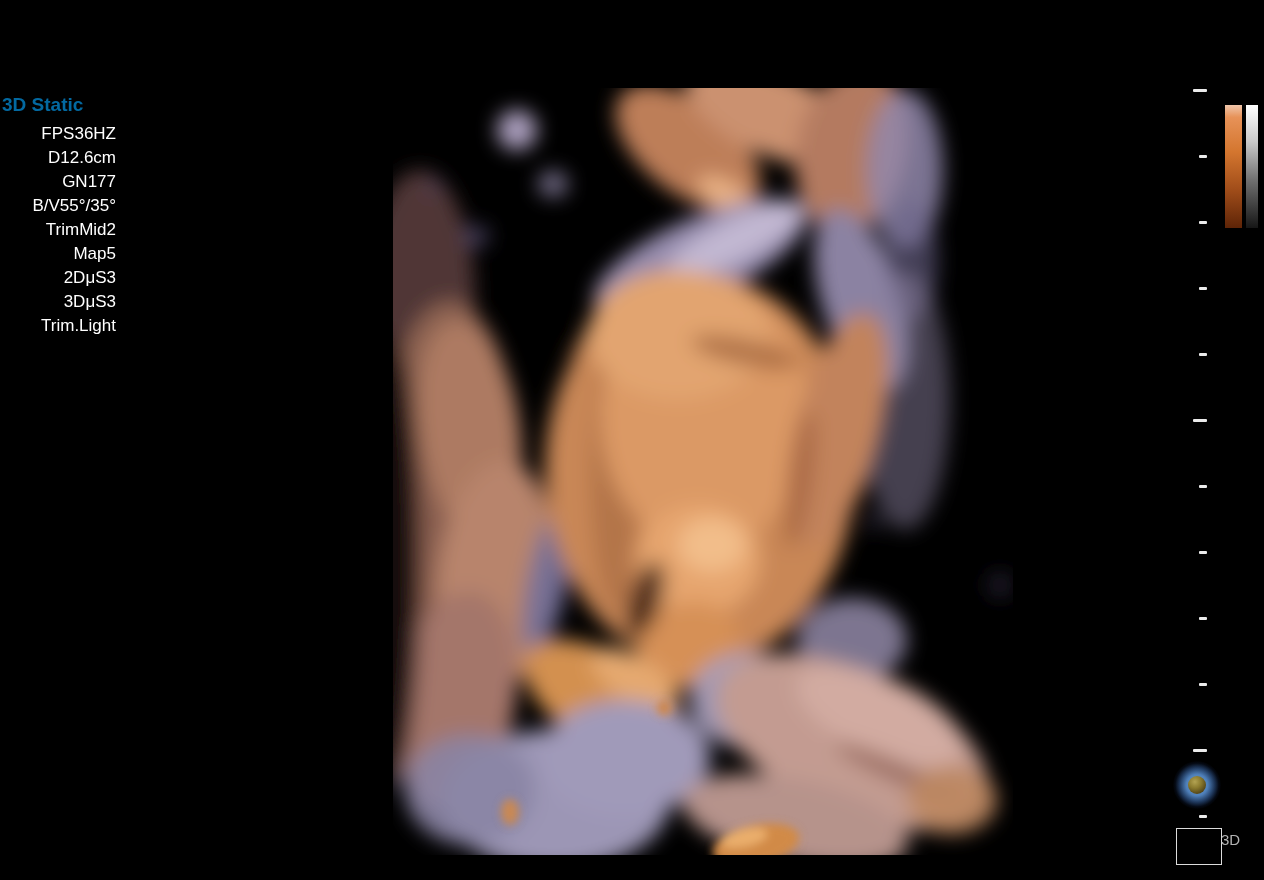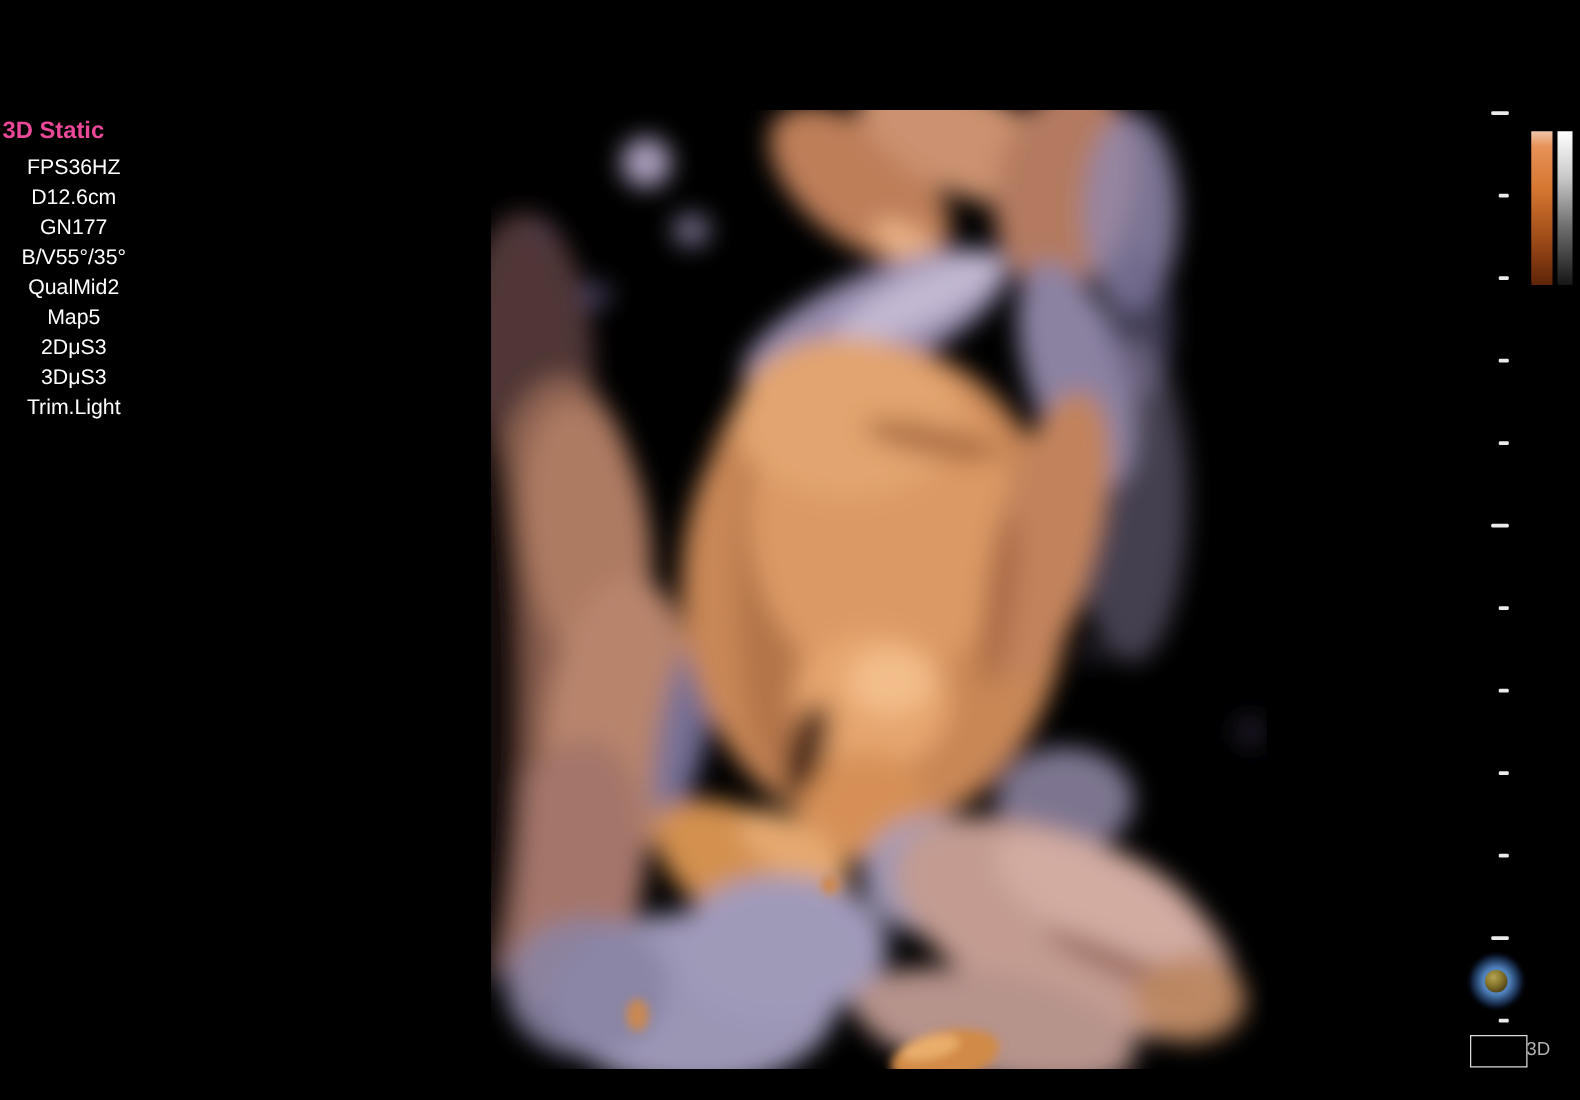--- a/index.html
+++ b/index.html
@@ -9,22 +9,22 @@
   
   .header{position:absolute;left:0;top:0;width:1264px;height:80px;
           background:linear-gradient(180deg,#404040 0%,#323232 45%,#262626 100%);}
   .brand{position:absolute;left:18px;top:20px;font-size:28px;font-weight:bold;font-style:italic;
          color:#c9c9c9;letter-spacing:-.5px;text-shadow:0 2px 2px rgba(0,0,0,.45);}
   .hfield{position:absolute;font-size:17px;line-height:20px;color:#f0f0f0;white-space:pre;}
   .r1{top:11px;} .r2{top:51px;}
 
   
   .params{position:absolute;left:2px;top:93px;width:114px;}
-  .mode-title{font-size:19px;font-weight:bold;color:#ec4899;line-height:24px;margin-bottom:5px;}
-  .prow{display:flex;justify-content:center;font-size:17px;line-height:24px;color:#fff;}
+  .mode-title{font-size:19px;font-weight:bold;color:#0369a1;line-height:24px;margin-bottom:5px;}
+  .prow{display:flex;justify-content:flex-end;font-size:17px;line-height:24px;color:#fff;}
   .prow .lab{white-space:pre;} .prow .val{white-space:pre;text-align:right;}
 
   
   .ruler{position:absolute;inset:0;pointer-events:none;}
   .tick{position:absolute;right:57px;width:8px;height:3px;background:#ebebeb;border-radius:1px;}
   .tick.long{width:14px;}
   .cbar{position:absolute;top:105px;height:123px;}
   .cbar.orange{left:1225px;width:17px;
     background:linear-gradient(180deg,#f0c6ab 0%,#e79258 10%,#d4762f 38%,#a24e1a 68%,#5e2407 100%);}
   .cbar.gray{left:1246px;width:12px;
@@ -32,21 +32,21 @@
 
   
   .trackball{position:absolute;left:1173px;top:761px;width:48px;height:48px;
     background:radial-gradient(circle,rgba(125,178,232,.95) 0%,rgba(86,140,204,.9) 32%,
                rgba(52,94,156,.55) 52%,rgba(20,40,80,.25) 64%,transparent 72%);
     border-radius:50%;}
   .trackball .ball{position:absolute;left:15px;top:15px;width:18px;height:18px;border-radius:50%;
     background:radial-gradient(circle at 38% 32%,#b3a352 0%,#8a7a2e 38%,#57491a 72%,#2e2710 100%);}
 
   
-  .badge3d{position:absolute;left:1176px;top:828px;width:28px;height:26px;box-sizing:border-box;
+  .badge3d{position:absolute;left:1176px;top:828px;width:28px;height:37px;box-sizing:border-box;
     border:1px solid #dcdcdc;background:rgba(0,0,0,.55);color:#b2b2b2;font-size:15px;
     line-height:21px;text-align:center;padding-left:44px;}
 
   .viewport{position:absolute;left:0;top:0;}
 </style>
 </head>
 <body>
 
 <div class="stage">
 
@@ -160,21 +160,21 @@
       </div>
     <div class="prow">
         <span class="lab">GN</span>
         <span class="val">177</span>
       </div>
     <div class="prow">
         <span class="lab">B/V</span>
         <span class="val">55°/35°</span>
       </div>
     <div class="prow">
-        <span class="lab">Qual</span>
+        <span class="lab">Trim</span>
         <span class="val">Mid2</span>
       </div>
     <div class="prow">
         <span class="lab">Map</span>
         <span class="val">5</span>
       </div>
     <div class="prow">
         <span class="lab">2DμS</span>
         <span class="val">3</span>
       </div>

